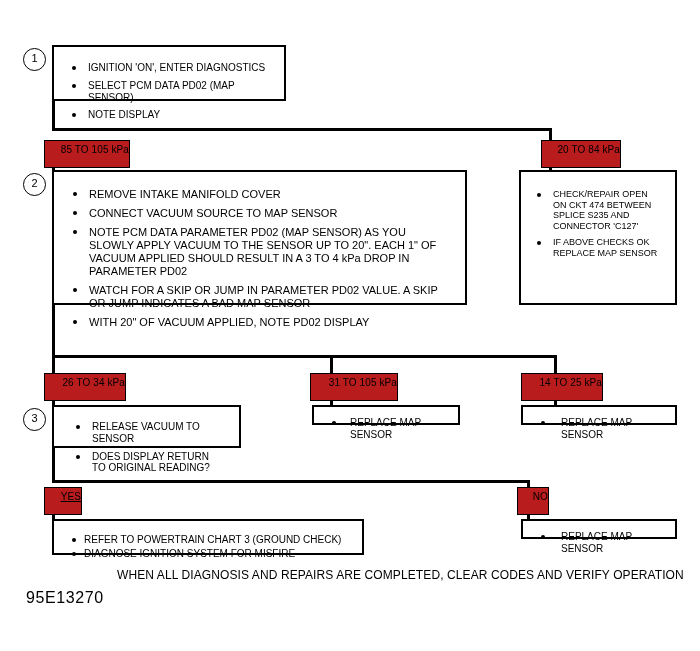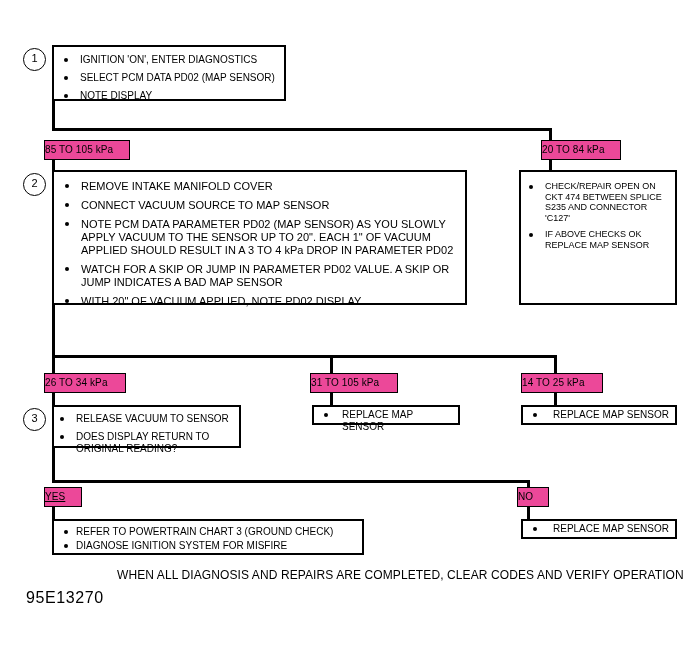--- a/index.html
+++ b/index.html
@@ -23,21 +23,21 @@
     position: absolute;
     box-sizing: border-box;
     border: 2px solid #000;
     background: #fff;
     z-index: 5;
   }
 
   
   .bullets {
     list-style: none;
-    margin: 0;
+    margin: 8px;
     padding: 0;
   }
   .bullets li {
     position: relative;
     padding-left: 18px;
     margin: 0 0 6px 0;
     line-height: 1.18;
   }
   .bullets li:last-child { margin-bottom: 0; }
   .bullets li::before {
@@ -49,25 +49,25 @@
     height: 4px;
     background: #000;
     border-radius: 50%;
   }
 
   
   .tag {
     position: absolute;
     box-sizing: border-box;
     border: 1.5px solid #000;
-    background: #ec4899;
+    background: #b91c1c;
     font-size: 10px;
     line-height: 18px;
-    height: 20px;
-    text-align: left;
+    height: 28px;
+    text-align: right;
     white-space: nowrap;
     z-index: 6;
     letter-spacing: .1px;
   }
 
   
   .step-circle {
     position: absolute;
     width: 21px;
     height: 21px;
@@ -176,21 +176,21 @@
       <li>CHECK/REPAIR OPEN ON CKT 474 BETWEEN SPLICE S235 AND CONNECTOR 'C127'</li>
       <li>IF ABOVE CHECKS OK REPLACE MAP SENSOR</li>
     </ul>
   </div>
 
   <div class="tag" style="left:44px; top:373px; width:82px;">26 TO 34 kPa</div>
   <div class="tag" style="left:310px; top:373px; width:88px;">31 TO 105 kPa</div>
   <div class="tag" style="left:521px; top:373px; width:82px;">14 TO 25 kPa</div>
 
   <div class="step-circle" style="left:23px; top:408px;">3</div>
-  <div class="box" style="left:52px; top:405px; width:189px; height:43px; padding:6px 6px 5px 4px;">
+  <div class="box" style="left:52px; top:405px; width:189px; height:43px; padding:6px 6px 5px 12px;">
     <ul class="bullets t10">
       <li>RELEASE VACUUM TO SENSOR</li>
       <li>DOES DISPLAY RETURN TO ORIGINAL READING?</li>
     </ul>
   </div>
 
   <div class="box" style="left:312px; top:405px; width:148px; height:20px; padding:2px 4px 0 8px;">
     <ul class="bullets t10">
       <li style="padding-left:20px;">REPLACE MAP SENSOR</li>
     </ul>

